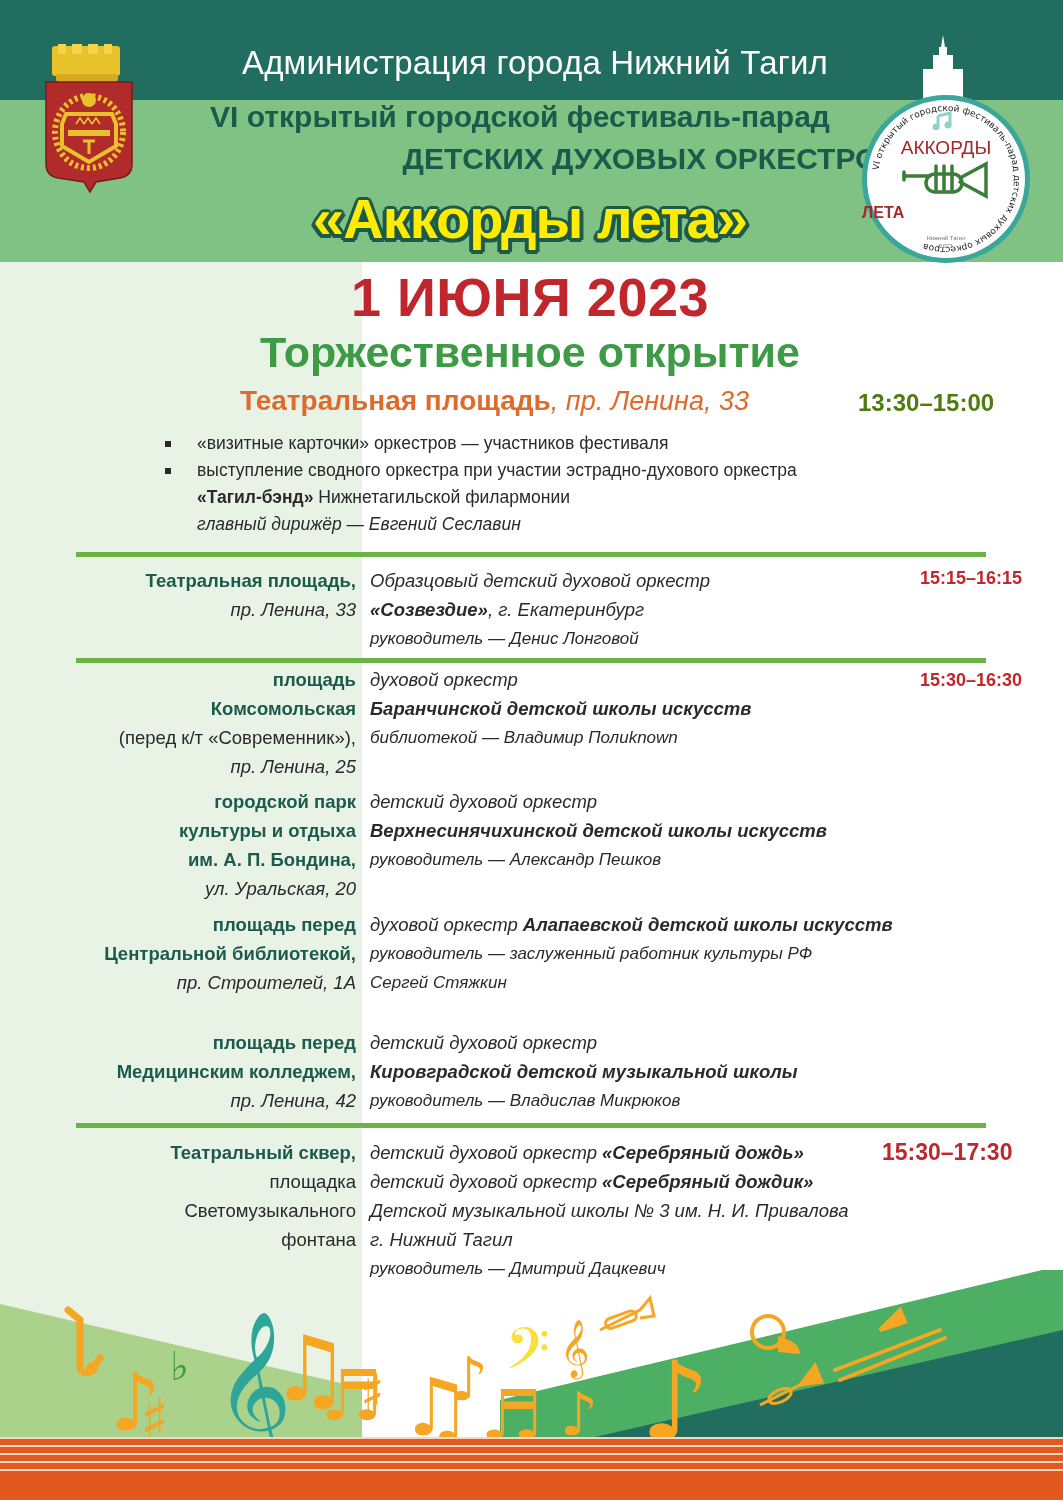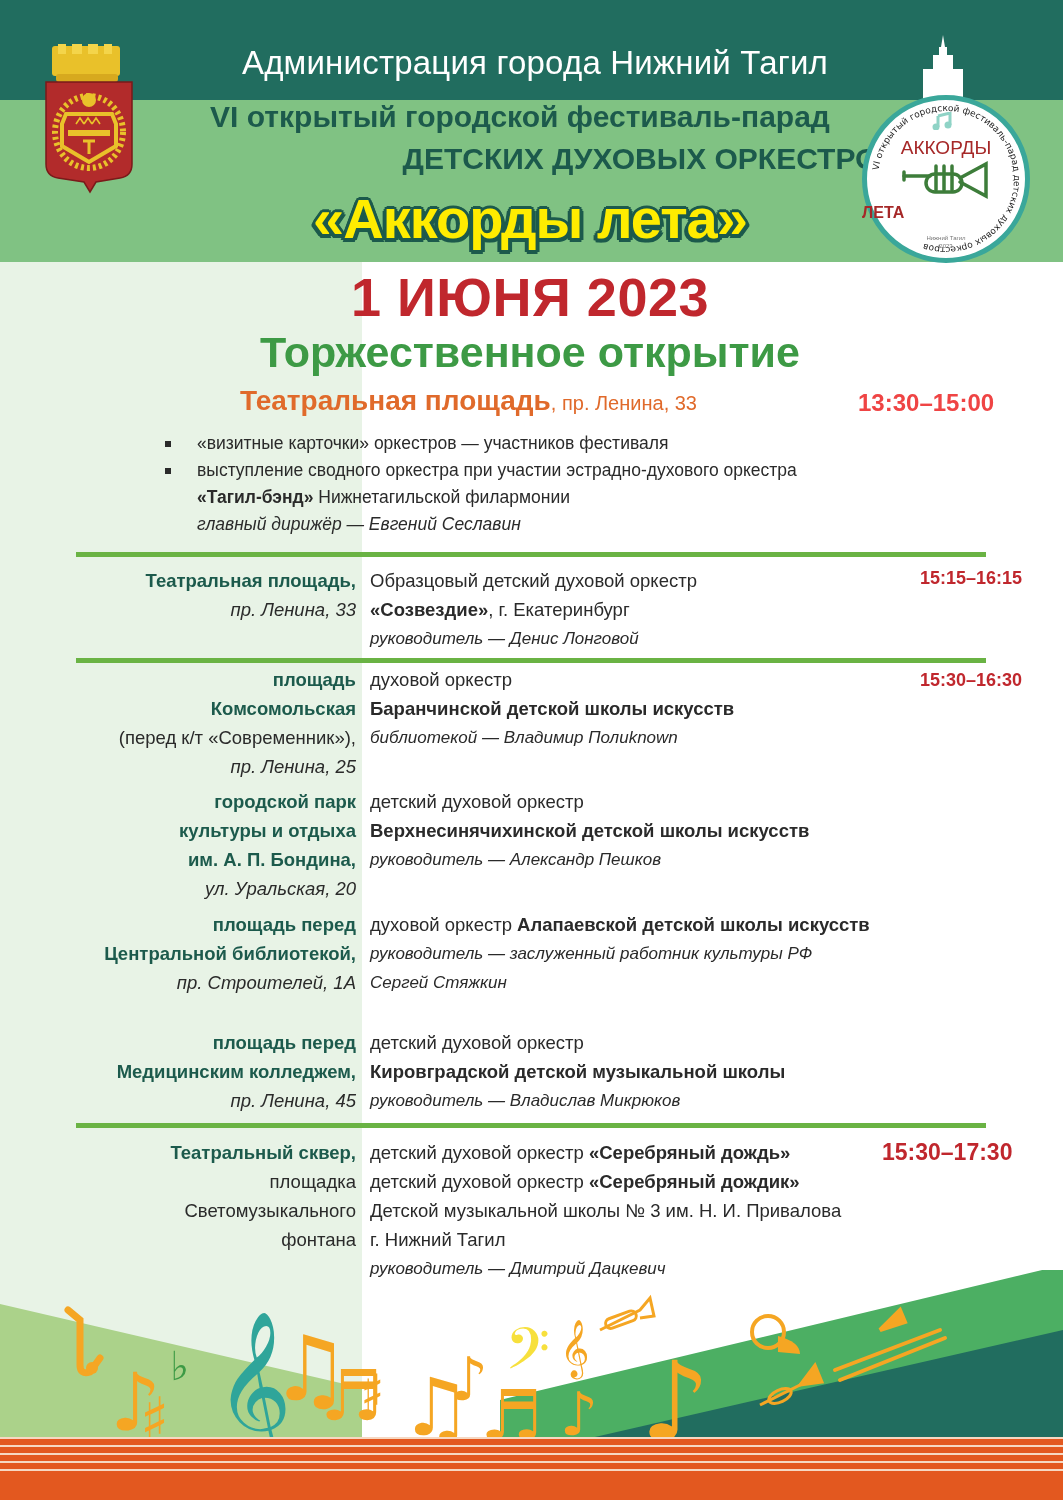--- a/index.html
+++ b/index.html
@@ -62,23 +62,23 @@
     left: 200px; top: 266px; width: 660px; text-align: center;
     color: #c0272d; font-size: 54px; font-weight: bold; letter-spacing: 0.5px;
   }
   .opening {
     left: 150px; top: 328px; width: 760px; text-align: center;
     color: #3d9a45; font-size: 43px; font-weight: bold;
   }
   .venue-main {
     left: 240px; top: 385px; white-space: nowrap; color: #e06a2b; font-size: 28px; font-weight: bold;
   }
-  .venue-main .addr { font-size: 20px; font-weight: normal; }
+  .venue-main .addr { font-size: 27px; font-weight: normal; font-style: italic; }
   .time-main {
-    left: 858px; top: 389px; color: #ef4444; font-size: 24px; font-weight: bold; white-space: nowrap;
+    left: 858px; top: 389px; color: #4d7c0f; font-size: 24px; font-weight: bold; white-space: nowrap;
   }
 
   
   .bullets { left: 165px; top: 430px; width: 800px; font-size: 17.5px; line-height: 27px; color: #2a2a2a; }
   .bullets li { list-style: none; position: relative; padding-left: 32px; }
   .bullets li::before {
     content: ""; position: absolute; left: 0; top: 11px; width: 6px; height: 6px; background: #2a2a2a;
   }
   .bullets .cont { padding-left: 32px; }
   .bullets b { font-weight: bold; }
@@ -90,21 +90,21 @@
   
   .loc {
     left: 0; width: 356px; text-align: right; font-size: 18.5px; line-height: 29px; color: #1c5a4c;
   }
   .loc .b { font-weight: bold; display: block; }
   .loc .n { font-weight: normal; color: #2a2a2a; display: block; }
   .loc .i { font-style: italic; color: #2a2a2a; display: block; }
   .prog {
     left: 370px; width: 520px; font-size: 18.5px; line-height: 29px; color: #2a2a2a;
   }
-  .prog span.l { display: block; white-space: nowrap; }
+  .prog span.l { display: block; white-space: nowrap; font-style: italic; }
   .prog .b { font-weight: bold; }
   .prog .i { font-style: italic; font-size: 17px; }
   .time {
     left: 920px; color: #c0272d; font-size: 18px; font-weight: bold; white-space: nowrap;
   }
 
   
   .deco { left: 0; top: 1270px; width: 1063px; height: 175px; }
   .footer { left: 0; top: 1437px; width: 1063px; height: 63px; background: #e3581f; }
   .stripe { left: 0; width: 1063px; height: 2px; background: #f6d8c2; }
@@ -232,21 +232,21 @@
 </div>
 <div class="abs prog" style="top:910px;">
   <span class="l"><span>духовой оркестр </span><span class="b">Алапаевской детской школы искусств</span></span>
   <span class="l i">руководитель — заслуженный работник культуры РФ</span>
   <span class="l i">Сергей Стяжкин</span>
 </div>
 
 <div class="abs loc" style="top:1028px;">
   <span class="b">площадь перед</span>
   <span class="b">Медицинским колледжем,</span>
-  <span class="i">пр. Ленина, 45</span>
+  <span class="i">пр. Ленина, 42</span>
 </div>
 <div class="abs prog" style="top:1028px;">
   <span class="l">детский духовой оркестр</span>
   <span class="l b">Кировградской детской музыкальной школы</span>
   <span class="l i">руководитель — Владислав Микрюков</span>
 </div>
 
 <div class="abs divider" style="top:1123px;"></div>
 
 <div class="abs loc" style="top:1138px;">

